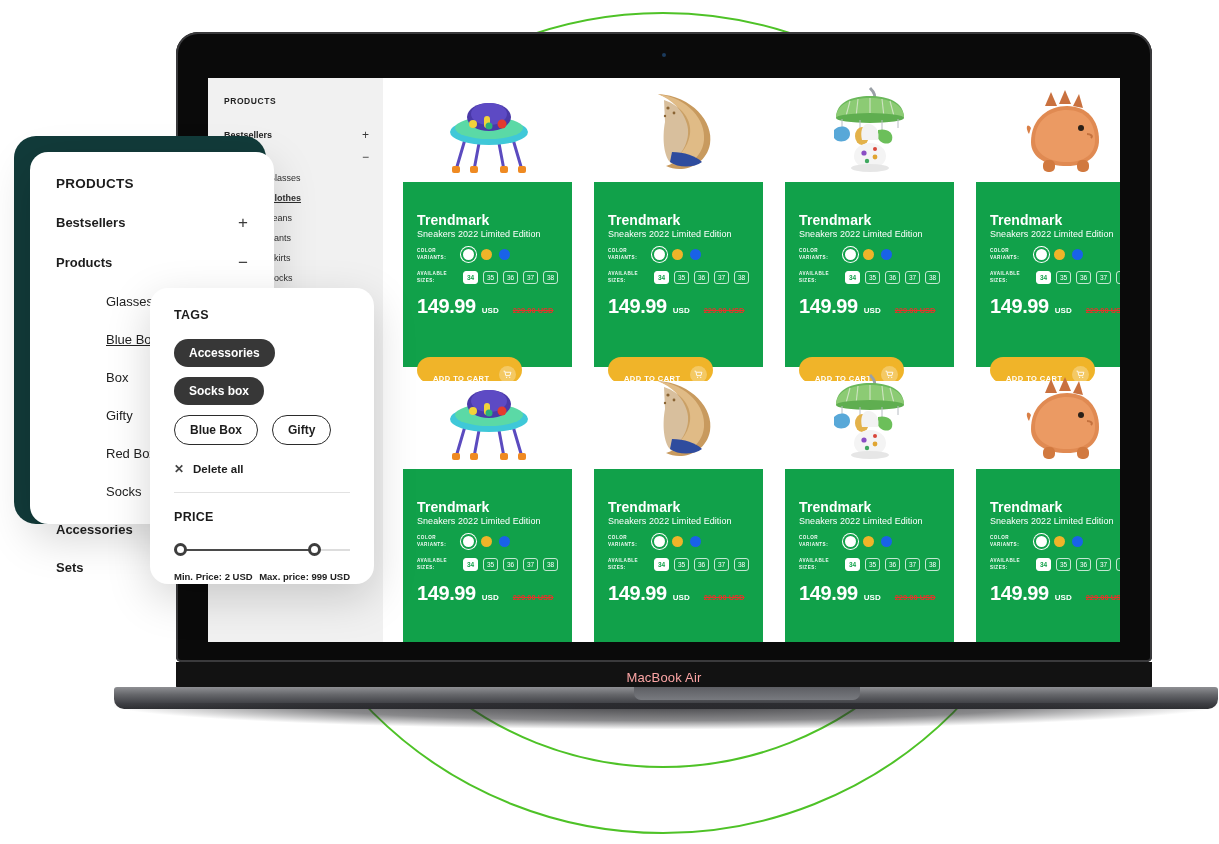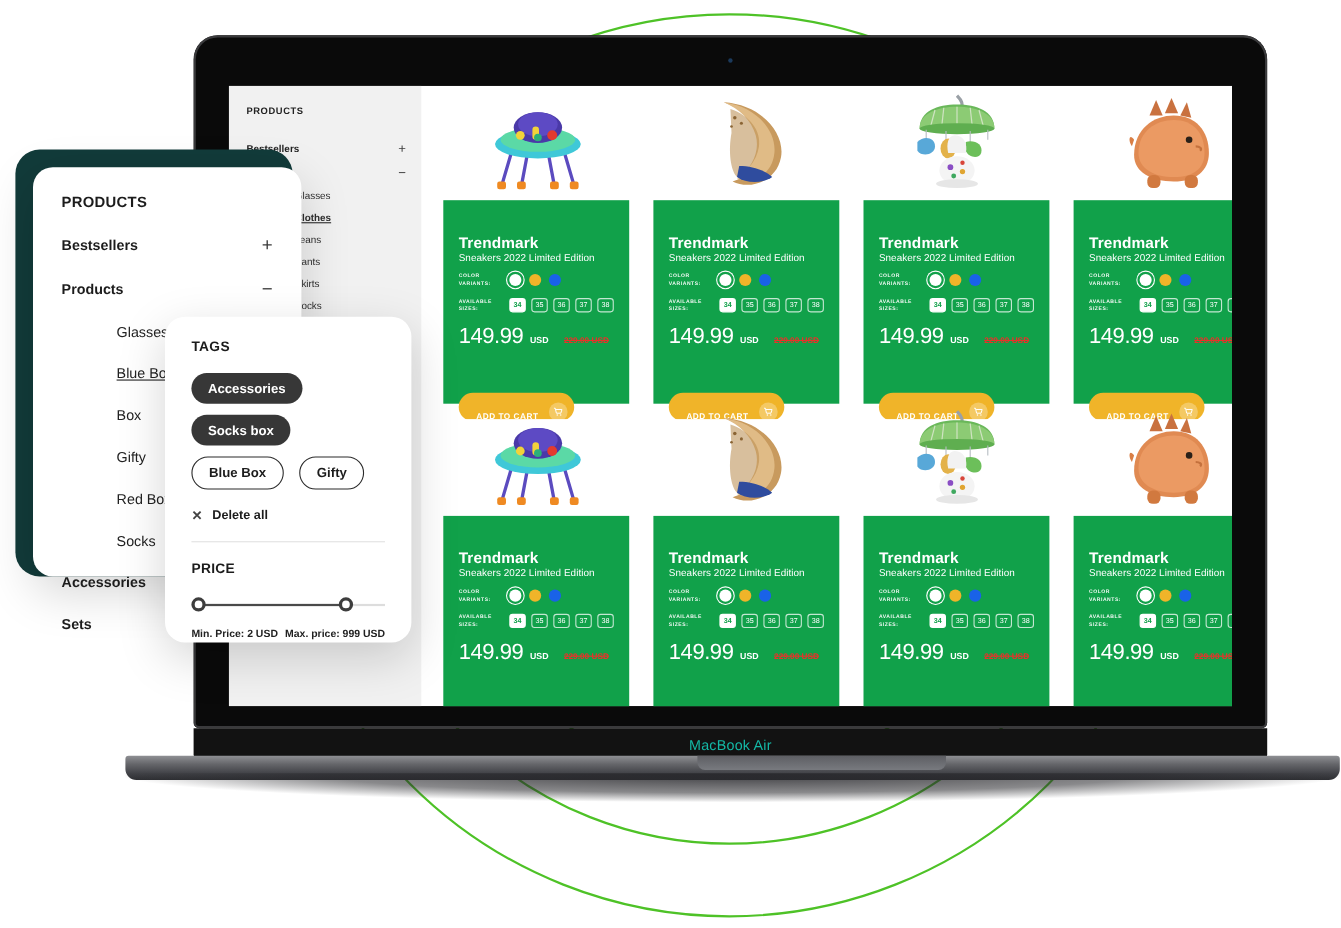--- a/index.html
+++ b/index.html
@@ -38,21 +38,21 @@
     position:absolute; left:32px; top:46px; width:912px; height:564px;
     background:#ffffff; overflow:hidden;
   }
   .lid-chin {
     position:absolute; left:0; top:630px; width:976px; height:30px;
     background:#121212;
     border-radius:0 0 6px 6px;
     display:flex; align-items:center; justify-content:center;
   }
   .brand {
-    color:#14b8a6; font-size:13px; letter-spacing:.2px;
+    color:#fca5a5; font-size:13px; letter-spacing:.2px;
     font-family:"Liberation Sans", sans-serif;
   }
   .base {
     position:absolute; left:-62px; top:655px; width:1104px; height:22px;
     background:linear-gradient(180deg,#8f9094 0%,#65666a 35%,#44454a 70%,#2e2f33 100%);
     border-radius:3px 3px 10px 10px;
   }
   .base-lip {
     position:absolute; left:458px; top:655px; width:226px; height:13px;
     background:linear-gradient(180deg,#5d5e63,#787a7f);
@@ -121,21 +121,21 @@
   .sw { width:11px; height:11px; border-radius:50%; }
   .sw.sel { box-shadow:0 0 0 2px #11a14a, 0 0 0 3px #ffffff; }
   .sizes { display:flex; gap:5px; }
   .size {
     width:15px; height:13px; border:1px solid rgba(255,255,255,.75);
     border-radius:3px; font-size:6.5px; display:flex;
     align-items:center; justify-content:center; color:#fff;
   }
   .size.sel { background:#fff; color:#11a14a; border-color:#fff; font-weight:700; }
   .price-row { display:flex; align-items:baseline; gap:6px; margin-top:10px; }
-  .price { font-size:20px; font-weight:400; letter-spacing:-.4px; }
+  .price { font-size:20px; font-weight:700; letter-spacing:-.4px; }
   .cur { font-size:8px; font-weight:600; }
   .old {
     font-size:7.5px; font-weight:700; color:#e8322a;
     text-decoration:line-through; margin-left:8px;
   }
   .cart-btn {
     position:absolute; left:14px; bottom:-16px;
     height:26px; padding:0 6px 0 16px;
     background:#f0b429; border:none; border-radius:14px;
     display:flex; align-items:flex-end; gap:10px;

